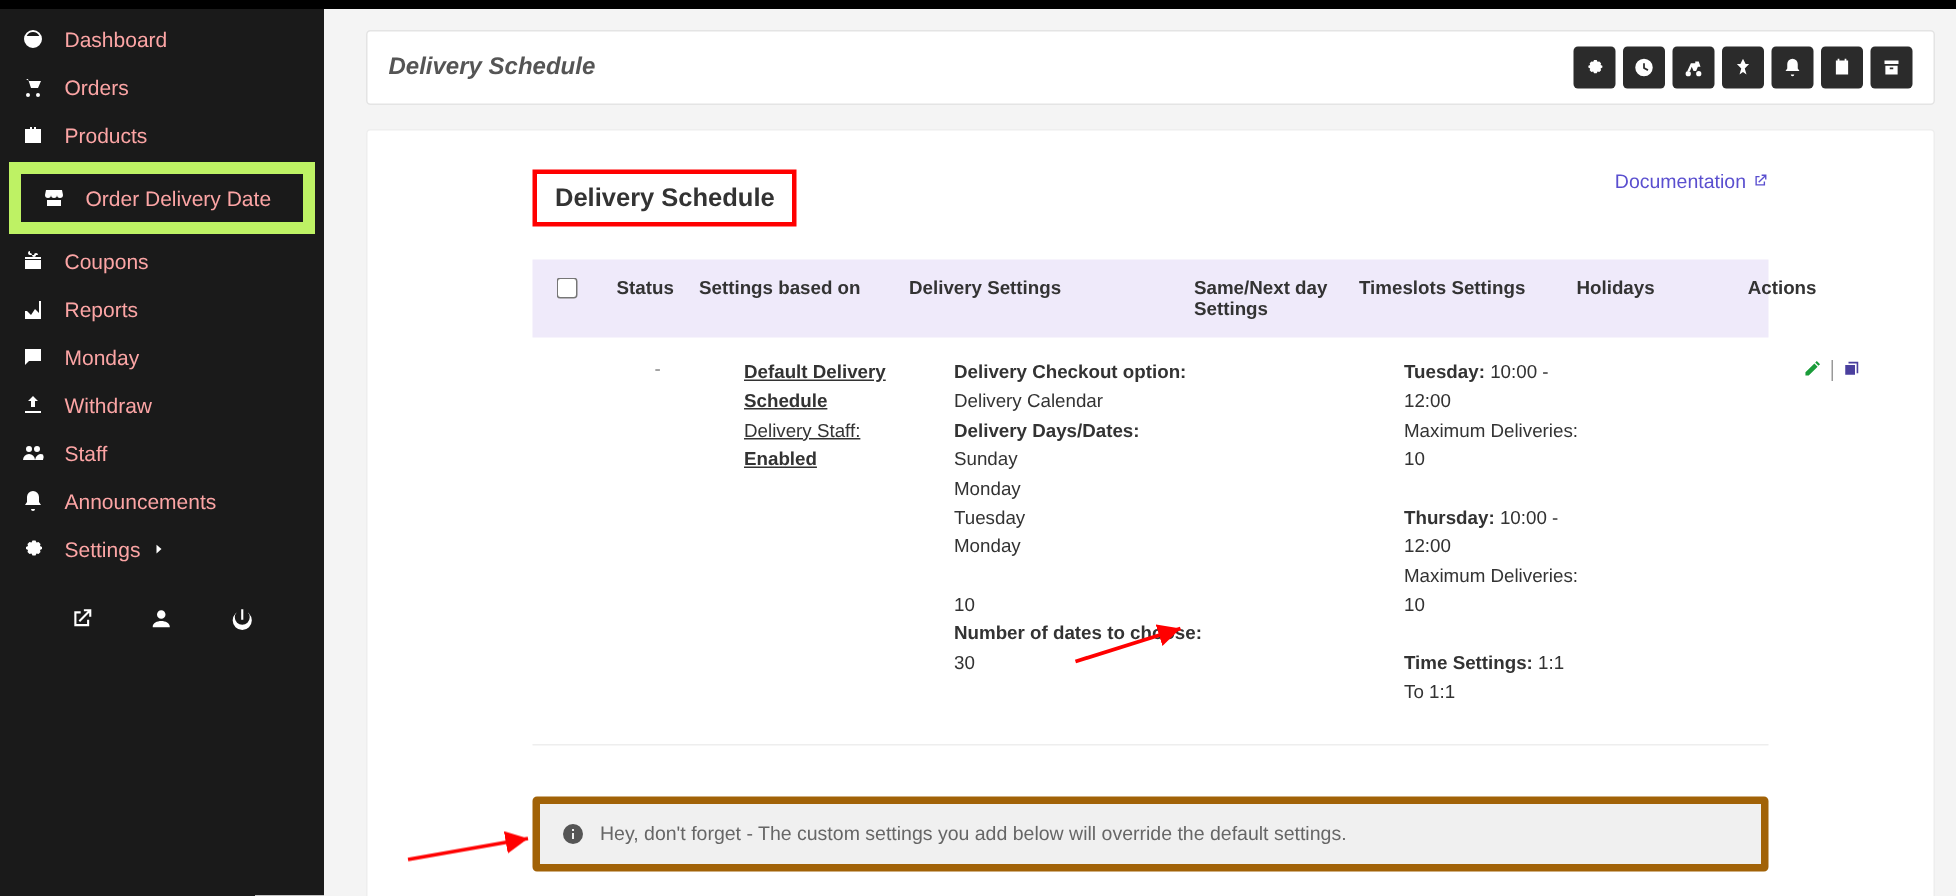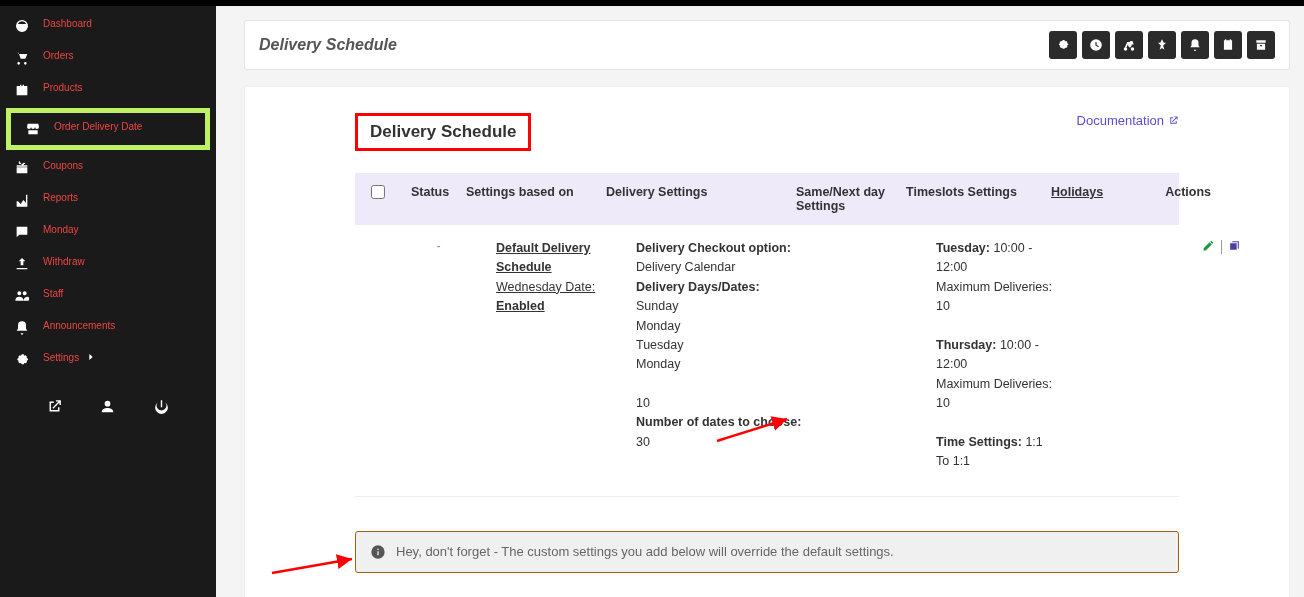--- a/index.html
+++ b/index.html
@@ -20,32 +20,32 @@
   .shell { display: flex; height: calc(100% - 6px); }
   .sidebar {
     width: 216px;
     background: #1a1a1a;
     color: #fff;
     padding-top: 4px;
     flex-shrink: 0;
   }
   .sidebar .item {
     display: flex;
-    align-items: flex-start;
+    align-items: center;
     gap: 13px;
     padding: 8px 14px;
-    font-size: 10px;
+    font-size: 14px;
     font-weight: 500;
     cursor: pointer;
-    color: #ef4444;
+    color: #fca5a5;
   }
   .sidebar .item svg { width: 16px; height: 16px; fill: #fff; flex-shrink: 0; }
   .sidebar .item .chev { margin-left: -6px; }
   .highlight-box {
-    border: 5px solid #bef264;
+    border: 8px solid #bef264;
     margin: 2px 6px 2px 6px;
   }
   .bottom-icons {
     display: flex;
     justify-content: space-around;
     padding: 14px 28px;
     margin-top: 8px;
   }
   .bottom-icons svg { width: 17px; height: 17px; fill: #fff; cursor: pointer; }
 
@@ -122,21 +122,21 @@
     font-weight: 600;
     color: #333;
     align-items: flex-start;
   }
   .col-check   { width: 40px; flex-shrink:0; }
   .col-status  { width: 55px; flex-shrink:0; }
   .col-basis   { width: 140px; flex-shrink:0; padding-right:10px;}
   .col-deliv   { width: 190px; flex-shrink:0; padding-right:10px;}
   .col-same    { width: 110px; flex-shrink:0; padding-right:10px;}
   .col-slots   { width: 145px; flex-shrink:0; padding-right:24px;}
-  .col-holi    { width: 110px; flex-shrink:0;text-decoration:underline; }
+  .col-holi    { width: 110px; flex-shrink:0; }
   .col-act     { width: 50px; flex-shrink:0; text-align:right;}
   .trow {
     display: flex;
     padding: 14px 16px 24px 16px;
     font-size: 12.5px;
     align-items: flex-start;
     border-bottom: 1px solid #eee;
     position: relative;
   }
   .trow .col-basis { padding-left: 30px; width: 170px; text-decoration: underline; }
@@ -153,21 +153,21 @@
     position: absolute;
     width: 80px;
     height: 30px;
     pointer-events: none;
   }
   .arrow svg { width:100%; height:100%; }
   .arrow.a1 { left: 470px; top: 328px; }
 
   .notice {
     background: #f0f0f0;
-    border: 1px solid #a16207;
+    border: 5px solid #a16207;
     border-radius: 3px;
     padding: 12px 14px;
     margin-top: 34px;
     display: flex;
     align-items: center;
     gap: 10px;
     color: #666;
     font-size: 13px;
   }
   .notice svg{ width:16px;height:16px; fill:#555;}
@@ -334,21 +334,21 @@
           <div class="col-slots">Timeslots Settings</div>
           <div class="col-holi">Holidays</div>
           <div class="col-act">Actions</div>
         </div>
 
         <div class="trow">
           <div class="col-check"></div>
           <div class="col-status">-</div>
           <div class="col-basis cell-block">
             <b>Default Delivery Schedule</b><br>
-            <span>Wednesday Date:</span><br>
+            <span>Delivery Staff:</span><br>
             <b>Enabled</b>
           </div>
           <div class="col-deliv cell-block">
             <b>Delivery Checkout option:</b><br>
             <span>Delivery Calendar</span><br>
             <b>Delivery Days/Dates:</b><br>
             <span>Sunday</span><br>
             <span>Monday</span><br>
             <span>Tuesday</span><br>
             <span>Monday</span><br>

